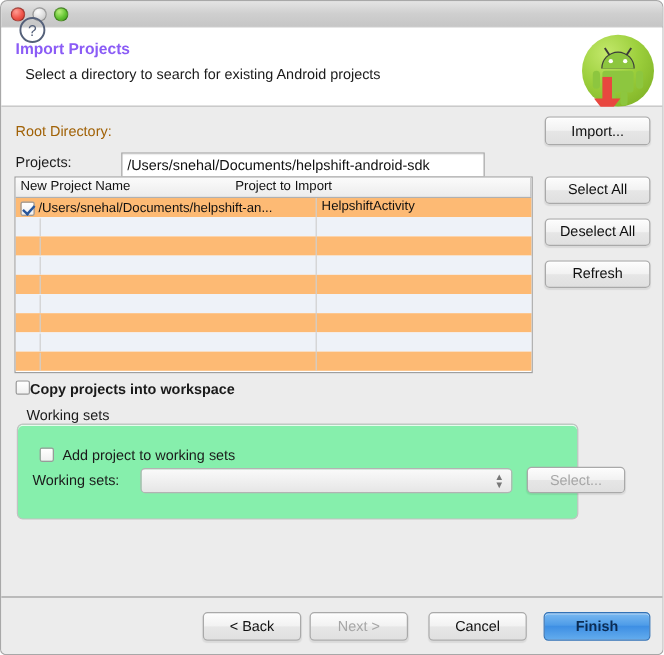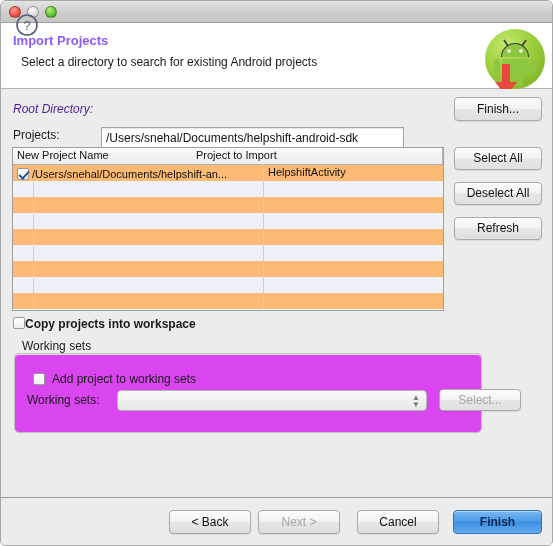--- a/index.html
+++ b/index.html
@@ -66,21 +66,21 @@
     position: absolute; left: 11px; top: 117px;
     width: 81px; height: 2px; background: #e8473f;
   }
 
   
   .body { position: absolute; top: 88px; left: 0; width: 553px; height: 408px; background: #ececec; }
 
   .lbl { font-size: 12px; color: #1a1a1a; }
 
   .root-row { position: absolute; left: 12px; top: 13px; display: flex; align-items: center; }
-  .root-label { font-size: 12px; color: #4c1d95; font-style: italic; }
+  .root-label { font-size: 12px; color: #a16207; }
   .root-input {
     position: absolute; left: 100px; top: 10px;
     width: 303px; height: 21px;
     background: #fff; border: 1px solid #a5a5a5;
     box-shadow: inset 0 1px 1px rgba(0,0,0,.10);
     font-size: 12px; color: #111;
     padding: 0 4px; line-height: 19px;
     font-family: "Liberation Sans", sans-serif;
     margin-top: 28px;
   }
@@ -147,21 +147,21 @@
 
   
   .copy-row { position: absolute; left: 12px; top: 228px; display: flex; align-items: flex-start; gap: 0; font-weight: bold; }
 
   
   .ws-legend { position: absolute; left: 21px; top: 250px; font-size: 12px; color: #1a1a1a; }
   .ws-group {
     position: absolute; left: 13px; top: 264px;
     width: 468px; height: 80px;
     border: 1px solid #c2c2c2; border-radius: 5px;
-    background: #d946ef;
+    background: #86efac;
     box-shadow: 0 1px 0 rgba(255,255,255,.8) inset;
   }
   .ws-add-row { position: absolute; left: 18px; top: 18px; display: flex; align-items: center; gap: 7px; }
   .ws-sel-row { position: absolute; left: 12px; top: 35px; display: flex; align-items: center; justify-content: space-between; }
   .ws-sel-label { font-size: 12px; color: #1a1a1a; width: 90px; }
   .ws-combo {
     position: relative;
     width: 310px; height: 21px;
     background: linear-gradient(to bottom,#fafafa 0%, #e6e6e6 100%);
     border: 1px solid #b3b3b3; border-radius: 4px;
@@ -231,21 +231,21 @@
     </svg>
   </div>
   <div class="annot-underline"></div>
 
   <div class="body">
 
     <div class="root-row">
       <span class="root-label">Root Directory:</span>
     </div>
     <input class="root-input" type="text" value="/Users/snehal/Documents/helpshift-android-sdk" style="">
-    <div class="btn browse-btn">Finish...</div>
+    <div class="btn browse-btn">Import...</div>
 
     <div class="projects-label lbl">Projects:</div>
 
     <div class="table">
       <div class="thead">
         <div class="th c2">New Project Name</div>
         <div class="th c1">Project to Import</div>
       </div>
 
       <div class="trow odd">

